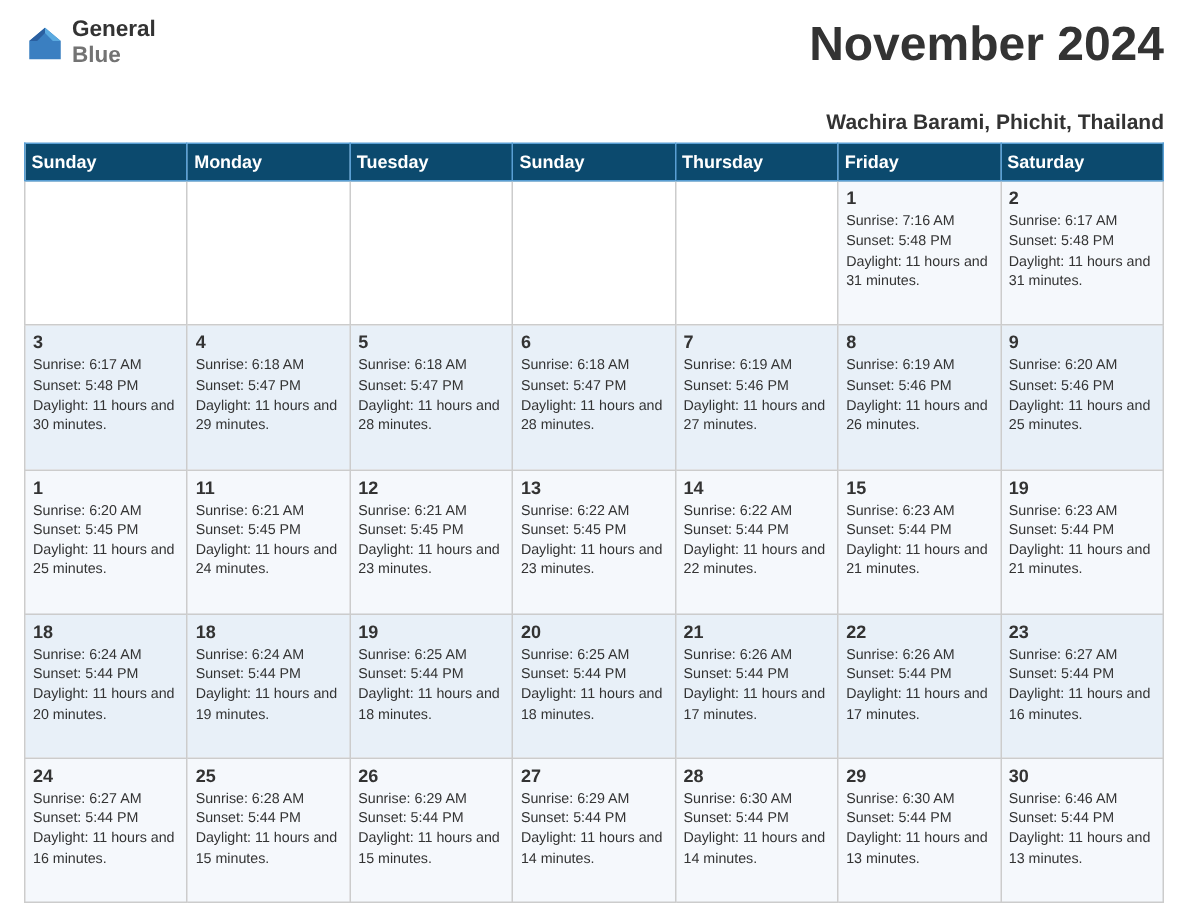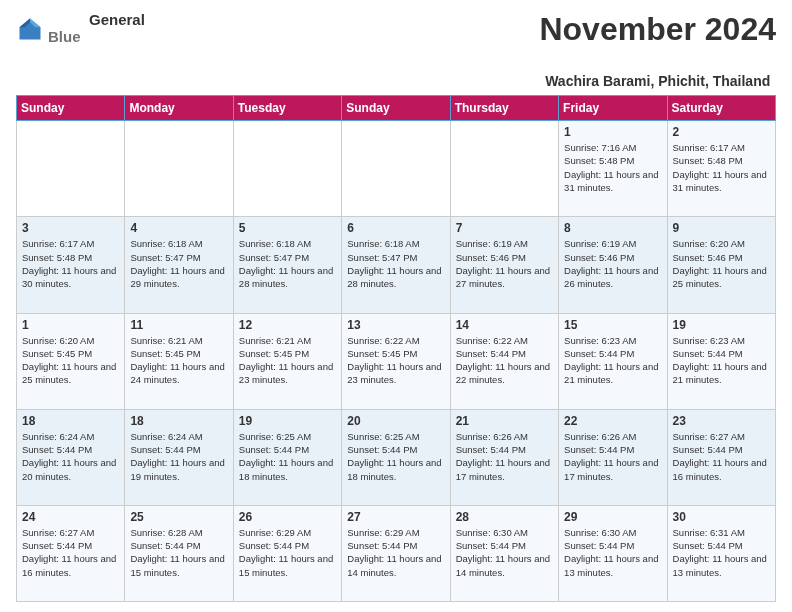--- a/index.html
+++ b/index.html
@@ -30,33 +30,32 @@
     }
     .logo-text {
       display: flex;
       flex-direction: column;
       line-height: 1.1;
     }
     .logo-general {
       font-size: 15px;
       font-weight: bold;
       color: #333;
-      margin-left: 41px;
     }
     .logo-blue {
       font-size: 15px;
       font-weight: bold;
       color: #737373;
     }
     .logo-icon {
       width: 28px;
       height: 28px;
     }
     .title-area {
-      text-align: center;
+      text-align: right;
     }
     .month-title {
       font-size: 32px;
       font-weight: bold;
       color: #333;
       line-height: 1.1;
     }
     .location {
       font-size: 14px;
       color: #333;
@@ -64,21 +63,21 @@
       margin-top: 26px;
     }
     .calendar {
       flex: 1;
       border: 1px solid #ccc;
       border-collapse: collapse;
       width: 100%;
       table-layout: fixed;
     }
     .calendar th {
-      background-color: #be185d;
+      background-color: #0c4a6e;
       color: #fff;
       font-size: 12px;
       font-weight: bold;
       padding: 5px 4px;
       text-align: left;
       border: 1px solid #5a9fd4;
     }
     .calendar td {
       vertical-align: top;
       padding: 4px 5px;
@@ -327,20 +326,20 @@
 Daylight: 11 hours and 14 minutes.</div>
           </td>
           <td>
             <span class="day-num">29</span>
             <div class="day-info">Sunrise: 6:30 AM
 Sunset: 5:44 PM
 Daylight: 11 hours and 13 minutes.</div>
           </td>
           <td>
             <span class="day-num">30</span>
-            <div class="day-info">Sunrise: 6:31 AM
+            <div class="day-info">Sunrise: 6:46 AM
 Sunset: 5:44 PM
 Daylight: 11 hours and 13 minutes.</div>
           </td>
         </tr>
       </tbody>
   </table>
 </div>
 
 </body></html>

